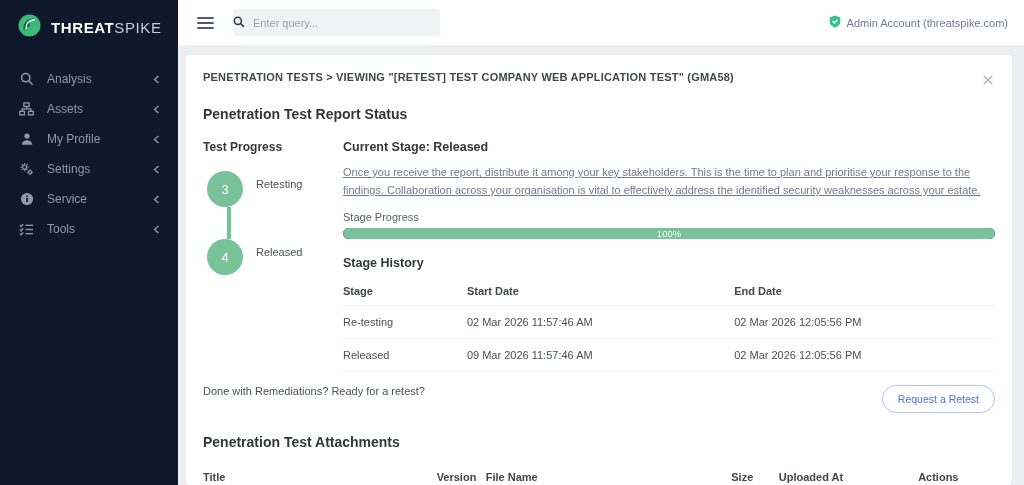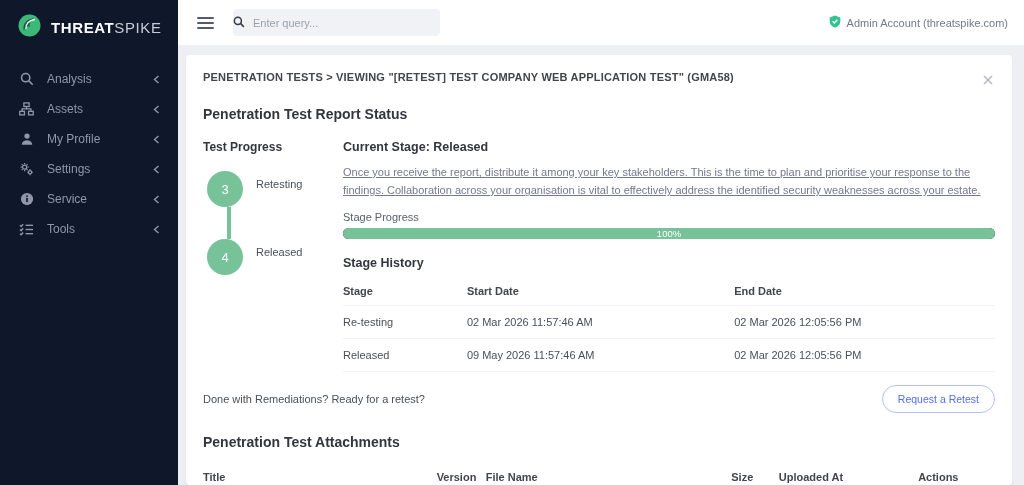--- a/index.html
+++ b/index.html
@@ -116,21 +116,21 @@
     text-align:left; font-weight:bold; color:#43454d;
     padding:9px 0 8px 0; border-bottom:1px solid #eff2f7;
   }
   td { padding:10px 0; border-bottom:1px solid #eff2f7; }
   .history-table { margin-top:6px; }
   .history-table .c1 { width:19%; }
   .history-table .c2 { width:41%; }
   .history-table .c3 { width:40%; }
 
   .retest-row {
-    display:flex; align-items:center; justify-content:space-between;
+    display:flex; justify-content:space-between;
     margin-top:13px;
   }
   .retest-q { font-size:11px; color:#495057; }
   .retest-btn {
     background:#ffffff; border:1px solid #b4c0f8; color:#556ee6;
     font-size:10.5px; padding:7px 15px; border-radius:16px;
     cursor:pointer; font-family:"Liberation Sans", sans-serif;
   }
 
   .attach-title { margin-top:21px; font-size:14px; font-weight:bold; color:#33363c; }
@@ -339,21 +339,21 @@
               </tr>
             </thead>
             <tbody>
               <tr>
                 <td>Re-testing</td>
                 <td>02 Mar 2026 11:57:46 AM</td>
                 <td>02 Mar 2026 12:05:56 PM</td>
               </tr>
               <tr>
                 <td>Released</td>
-                <td>09 May 2026 11:57:46 AM</td>
+                <td>09 Mar 2026 11:57:46 AM</td>
                 <td>02 Mar 2026 12:05:56 PM</td>
               </tr>
             </tbody>
           </table>
         </div>
       </div>
 
       <div class="retest-row">
         <div class="retest-q">Done with Remediations? Ready for a retest?</div>
         <button class="retest-btn">Request a Retest</button>

